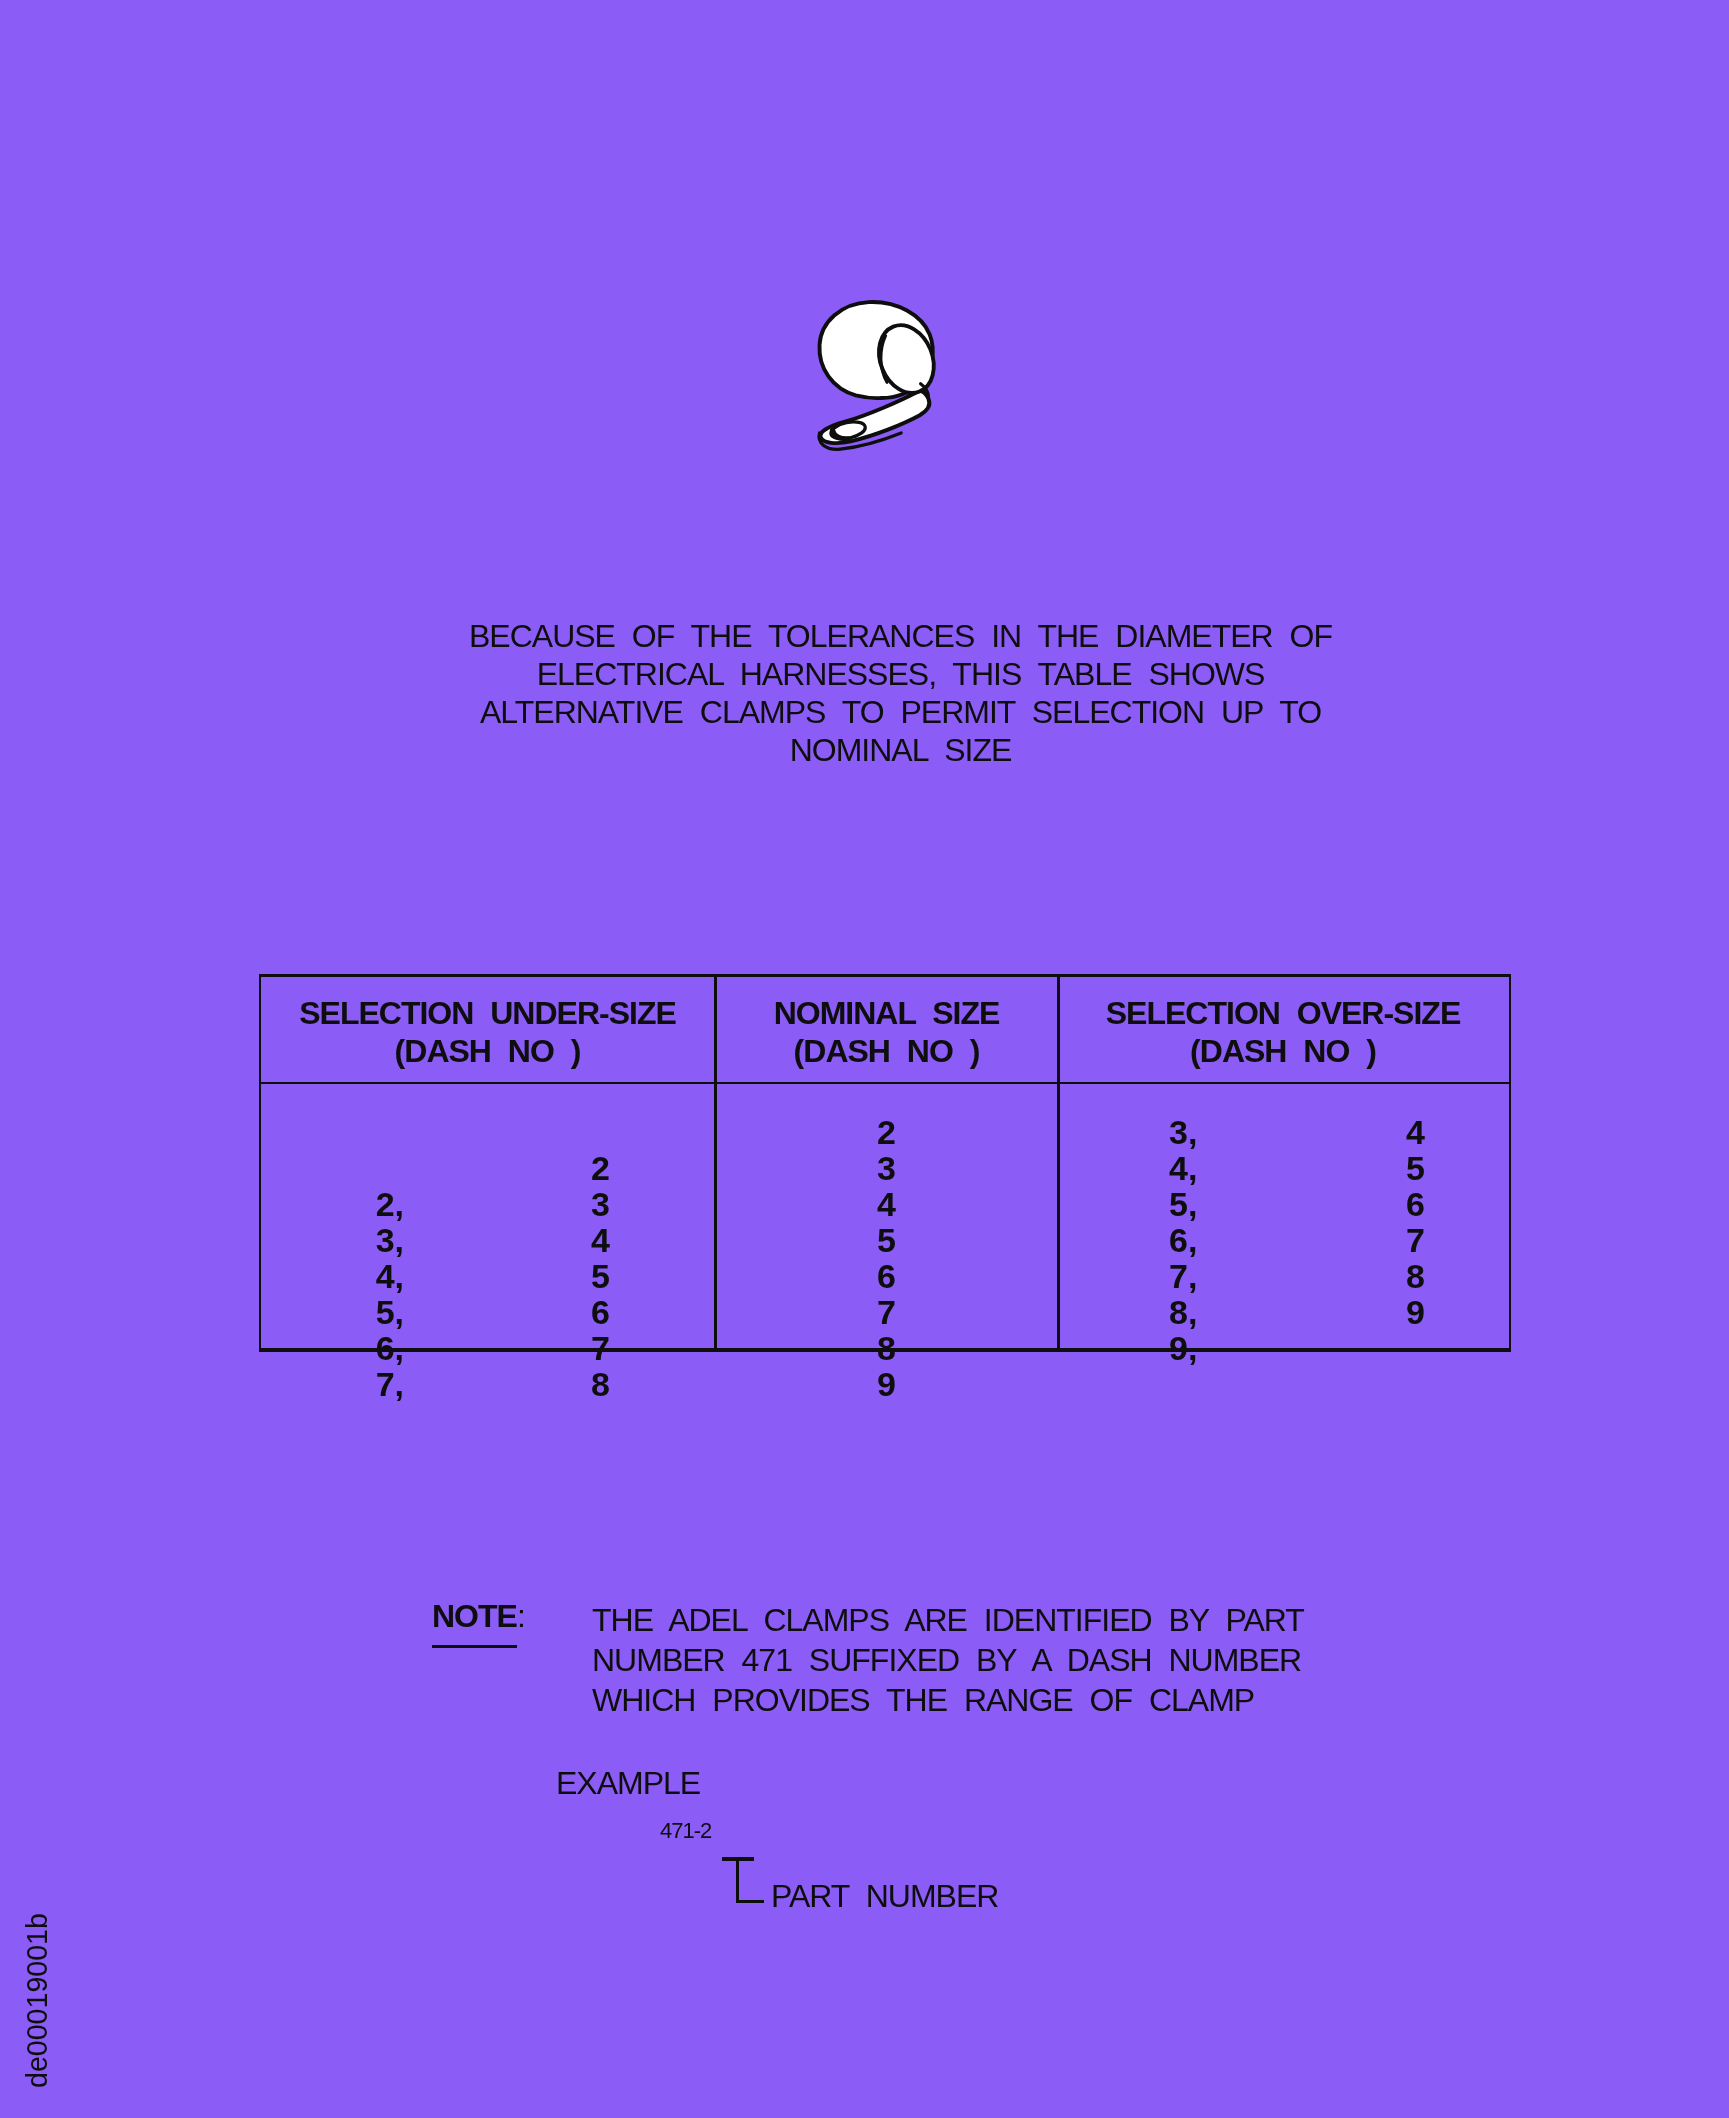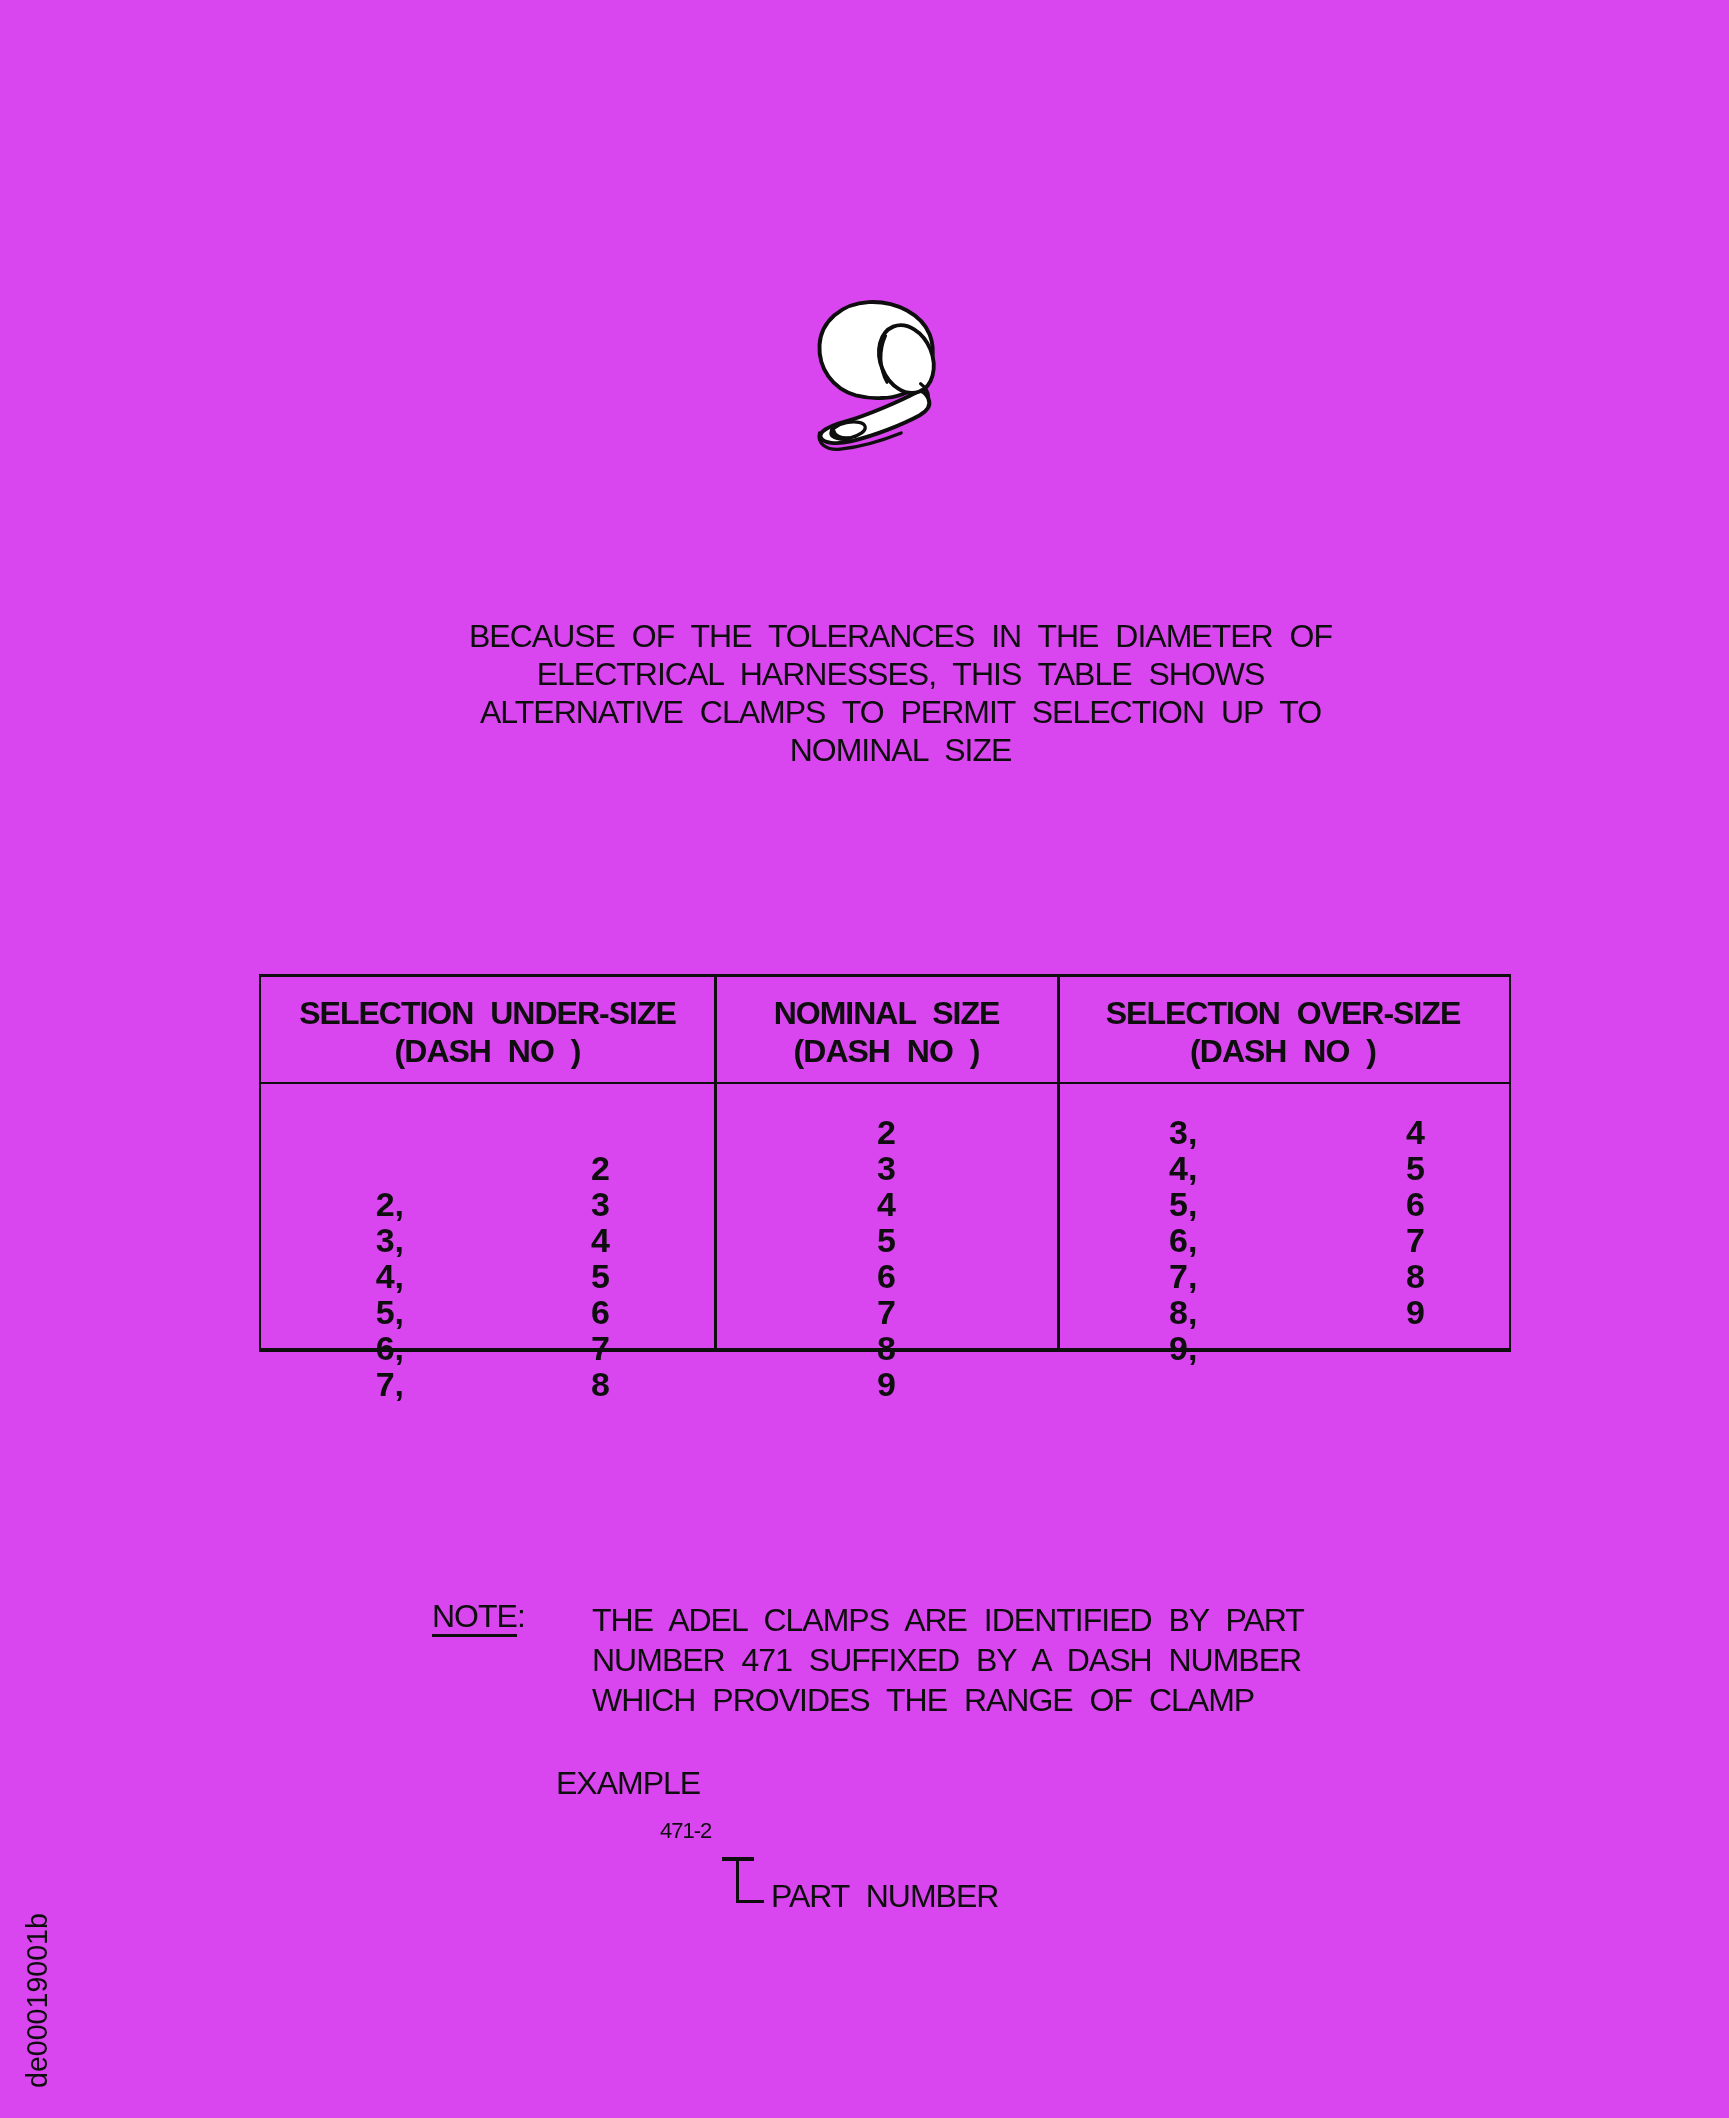--- a/index.html
+++ b/index.html
@@ -1,17 +1,17 @@
 <!DOCTYPE html>
 <html style="font-size:10.4px"><head>
 <meta charset="utf-8">
 <style>
   html,body{margin:0;padding:0;background:#888;}
   .page{
-    position:relative; width:1729px; height:2119px; background:#d946ef;
+    position:relative; width:1729px; height:2119px; background:#8b5cf6;
     font-family:"Liberation Sans", sans-serif; color:#0e0e0e; overflow:hidden;
   }
   .txt{ letter-spacing:-1px; word-spacing:9px; }
   
   .clamp{ position:absolute; left:791px; top:293px; width:175px; height:162px; }
   
   .intro{ position:absolute; left:251px; top:617px; width:1299px;
           text-align:center; font-size:32px; line-height:38px; }
   
   .tbl{ position:absolute; left:259px; top:974px; width:1252px; height:378px;
@@ -27,21 +27,21 @@
   .tbody{ position:relative; padding-top:30px; }
   .trow{ position:relative; height:36px; font-size:34px; line-height:36px; }
   .cell{ position:absolute; top:0; white-space:nowrap; }
   .c-ua{ left:26px;  width:117px; text-align:right; }
   .c-ub{ left:330px; }
   .c-n { left:455px; width:341px; text-align:center; }
   .c-oa{ left:908px; }
   .c-ob{ left:1145px; }
   
   .note-label{ position:absolute; left:432px; top:1600px; font-size:32px; line-height:32px; }
-  .note-label .u{ border-bottom:3.9px solid #0e0e0e; padding-bottom:0; }
+  .note-label .u{ border-bottom:3.9px solid #0e0e0e; padding-bottom:11px;font-weight:bold; }
   .note-body{ position:absolute; left:557px; top:1600px; width:844px;
               font-size:32px; line-height:40px;margin-left:35px; }
   .example{ position:absolute; left:556px; top:1767px; font-size:32px; line-height:32px; }
   .part{ position:absolute; left:660px; top:1815px; font-size:22px; line-height:32px; }
   .dash-underline{ position:absolute; left:722px; top:1857px; width:32px; height:3.9px;
                    background:#0e0e0e; }
   .connector{ position:absolute; left:736px; top:1861px; width:25px; height:39px;
               border-left:3.9px solid #0e0e0e; border-bottom:3.9px solid #0e0e0e; }
   .dash-number{ position:absolute; left:771px; top:1880px; font-size:32px; line-height:32px; }
   

